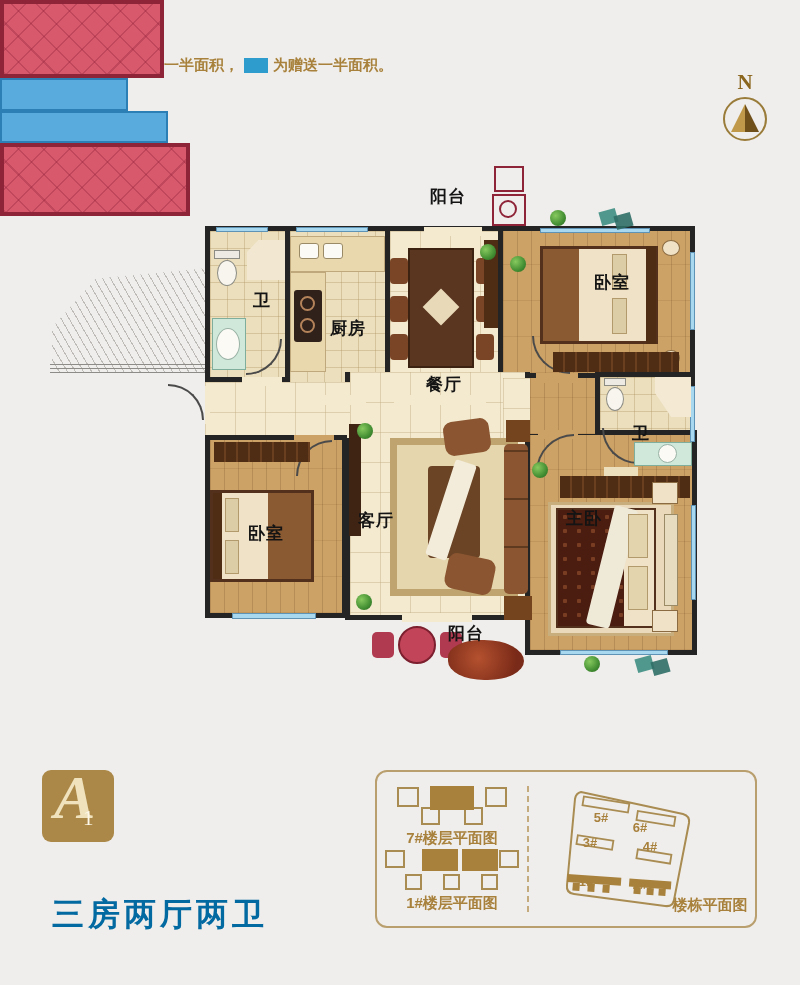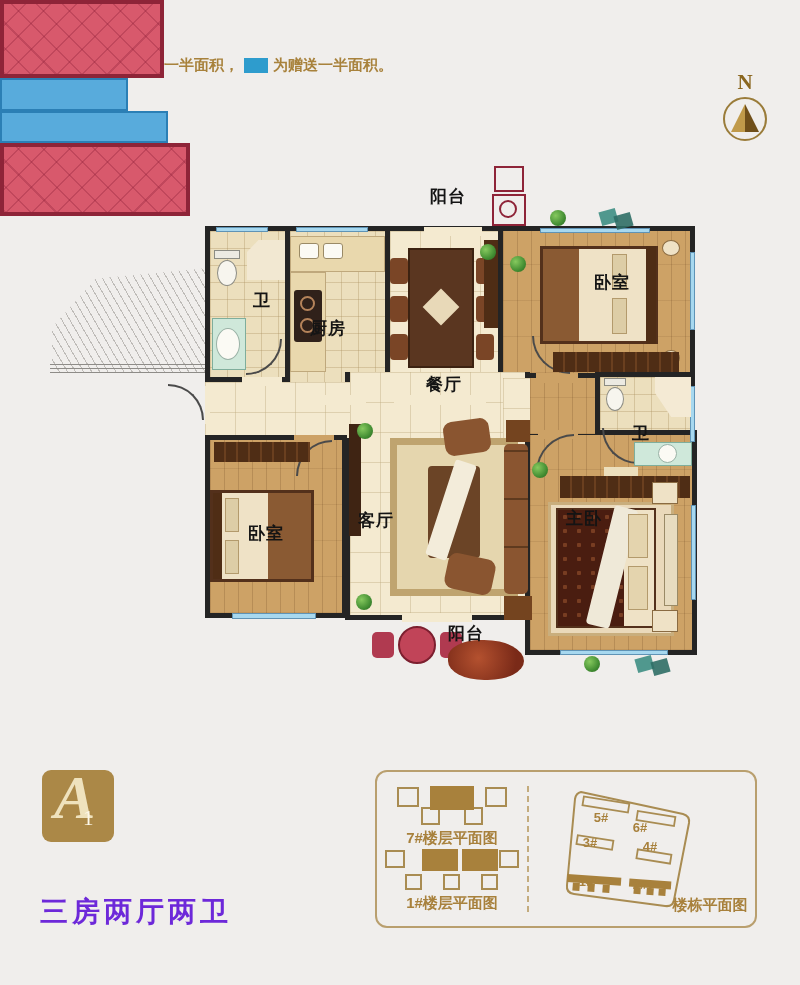--- a/index.html
+++ b/index.html
@@ -58,22 +58,22 @@
   
   .badge{position:absolute;left:42px;top:770px;width:72px;height:72px;background:#ab8847;
          border-radius:9px;overflow:hidden}
   .badge .a{position:absolute;left:12px;top:-8px;font-family:"Liberation Serif",serif;
             font-style:italic;font-size:62px;color:#efe2bd;font-weight:bold}
   .badge .one{position:absolute;left:41px;top:36px;font-family:"Liberation Serif",serif;
             font-size:21px;color:#fdf8ea}
   .arealine{position:absolute;left:40px;top:846px;color:#a9813b;font-weight:bold;letter-spacing:1px}
   .arealine .p{font-size:30px}.arealine .v{font-size:38px}.arealine .u{font-size:30px}
   .arealine sup{font-size:17px;vertical-align:14px}
-  .layoutline{position:absolute;left:40px;top:893px;color:#6d28d9;font-weight:bold;
-              font-size:28px;letter-spacing:4px}
+  .layoutline{position:absolute;left:52px;top:893px;color:#0369a1;font-weight:bold;
+              font-size:32px;letter-spacing:4px}
   
   .panel{position:absolute;left:375px;top:770px;width:382px;height:158px;
          border:2px solid #b99f6e;border-radius:12px;box-sizing:border-box}
   .divider{position:absolute;left:527px;top:786px;height:126px;border-left:2px dashed #c3ab7d}
   .mlabel{position:absolute;transform:translate(-50%,-50%);color:#a8813c;font-weight:bold;
           font-size:15px;white-space:nowrap}
   .blabel{position:absolute;transform:translate(-50%,-50%);color:#a8813c;font-weight:bold;
           font-size:13px;white-space:nowrap}
 </style>
 </head>
@@ -230,21 +230,21 @@
     <div class="plant" style="left:550px;top:210px"></div>
     <div class="deco" style="left:600px;top:210px"></div>
     <div class="deco" style="left:615px;top:214px;background:#2f6e66"></div>
     <div class="plant" style="left:584px;top:656px"></div>
     <div class="deco" style="left:636px;top:657px"></div>
     <div class="deco" style="left:652px;top:660px;background:#2f6e66"></div>
 
     <div class="rlabel" style="left:448px;top:196px">阳台</div>
     <div class="rlabel" style="left:612px;top:282px">卧室</div>
     <div class="rlabel" style="left:262px;top:300px">卫</div>
-    <div class="rlabel" style="left:328px;top:328px">厨房</div>
+    <div class="rlabel" style="left:348px;top:328px">厨房</div>
     <div class="rlabel" style="left:444px;top:384px">餐厅</div>
     <div class="rlabel" style="left:376px;top:520px">客厅</div>
     <div class="rlabel" style="left:266px;top:533px">卧室</div>
     <div class="rlabel" style="left:584px;top:518px">主卧</div>
     <div class="rlabel" style="left:641px;top:433px">卫</div>
     <div class="rlabel" style="left:466px;top:633px;z-index:31">阳台</div>
   </div>
 
   <div class="badge">
     <span class="a">A</span>

